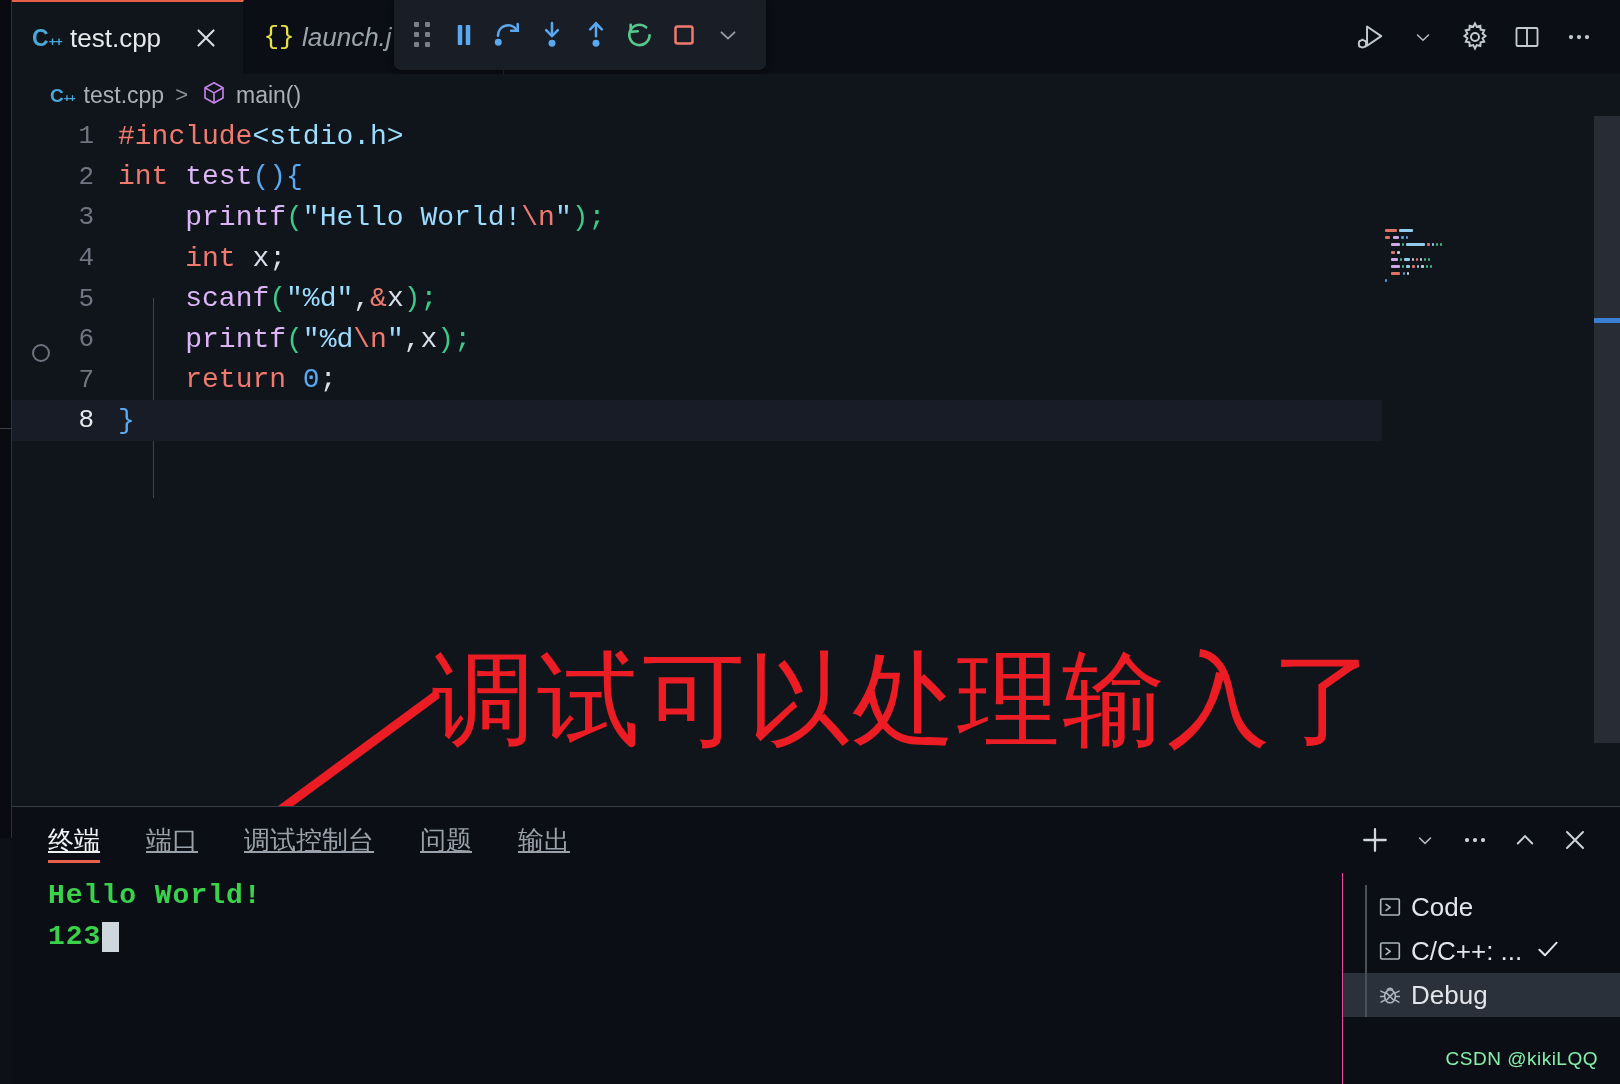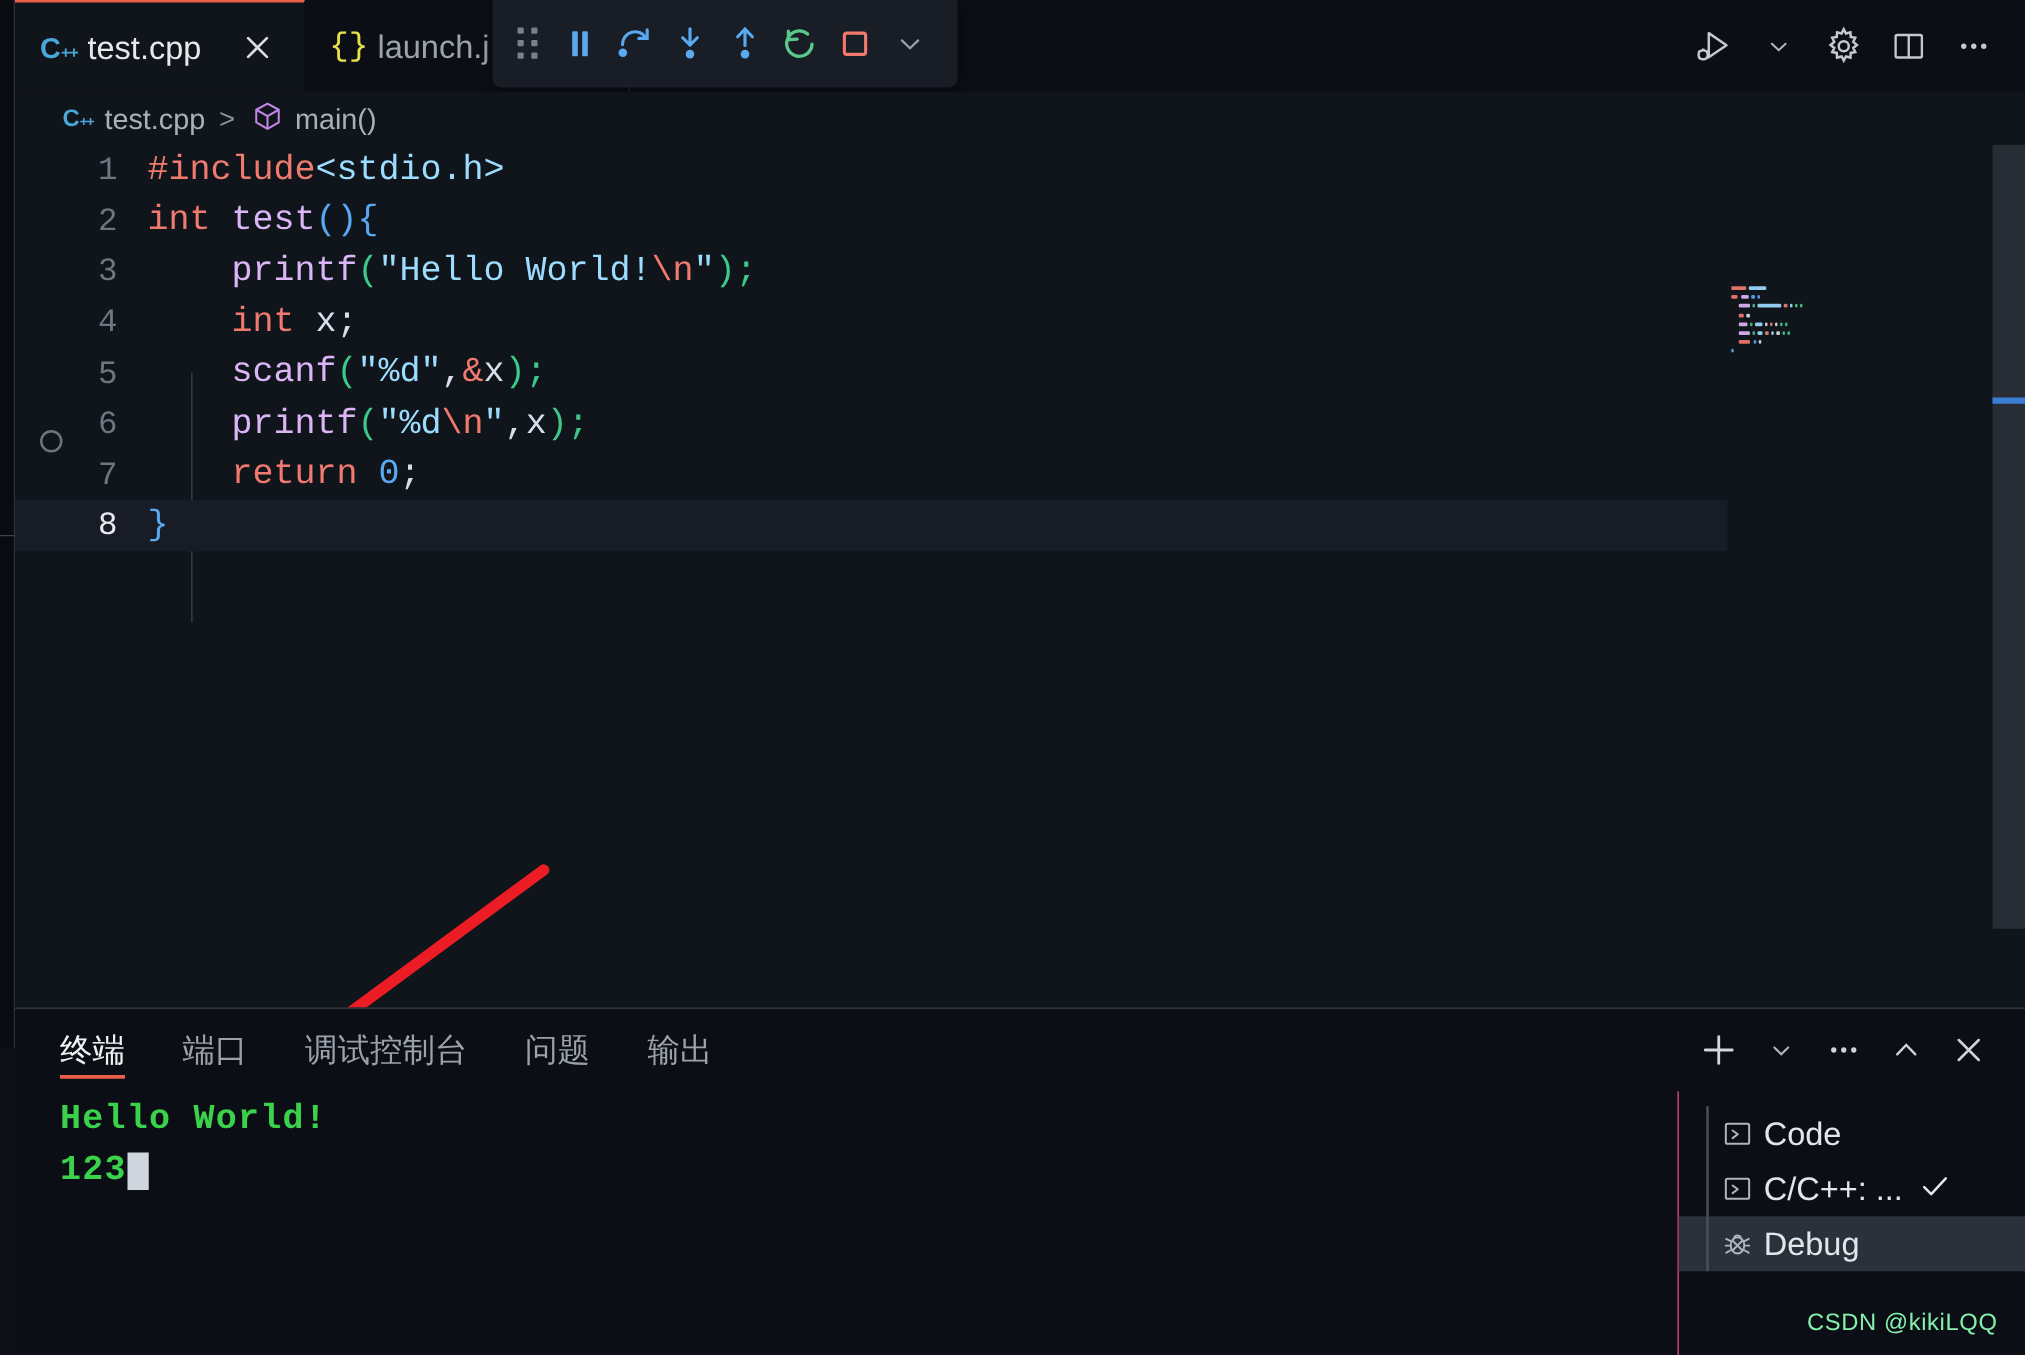--- a/index.html
+++ b/index.html
@@ -18,21 +18,21 @@
   
   .tabbar{position:absolute;left:12px;top:0;right:0;height:74px;background:#0b0e14;}
   .tab{position:absolute;top:0;height:74px;display:flex;align-items:center;box-sizing:border-box;}
   .tab-active{left:0;width:232px;background:#10141b;border-top:2px solid #e8604a;border-right:1px solid #0b0e14;}
   .tab-inactive{left:232px;width:260px;background:#0b0e14;border-right:1px solid #23272e;}
   .tab-ico{width:34px;display:flex;justify-content:center;align-items:center;margin-left:18px;flex:none;}
   .cpp-ico{font-size:23px;font-weight:bold;color:#4aa8d8;letter-spacing:-1px;line-height:1;display:flex;align-items:baseline;}
   .cpp-ico .pp{font-size:13px;margin-left:1px;}
   .json-ico{font-size:26px;color:#e8e04a;font-family:"Liberation Mono","DejaVu Sans Mono",monospace;line-height:1;}
   .tab-label{font-size:26px;color:#e6e8ea;margin-left:6px;white-space:nowrap;}
-  .tab-inactive .tab-label{color:#9ba3ad;}
+  .tab-inactive .tab-label{color:#9ba3ad;font-style:italic;}
   .tab-close{position:absolute;right:22px;top:50%;transform:translateY(-50%);width:30px;height:30px;}
   .tab-close svg{display:block;}
 
   
   .dbgbar{position:absolute;left:394px;top:0;width:372px;height:70px;background:#181d26;
           border-radius:0 0 7px 7px;display:flex;align-items:center;box-shadow:0 2px 9px rgba(0,0,0,.45);}
   .dbgbtn{width:44px;height:44px;display:flex;align-items:center;justify-content:center;flex:none;}
   .grip{width:22px;height:26px;display:grid;grid-template-columns:repeat(2,5px);grid-template-rows:repeat(3,5px);gap:5px 6px;margin-left:20px;margin-right:6px;}
   .grip i{width:5px;height:5px;background:#78808c;border-radius:1px;display:block;}
 
@@ -84,21 +84,21 @@
   .curmark{position:absolute;right:0;top:202px;width:26px;height:5px;background:#3b7fd4;}
 
   
   .anno{position:absolute;left:432px;top:648px;font-size:103px;color:#ec1c24;letter-spacing:2px;
         font-family:"DejaVu Sans",sans-serif;line-height:1;white-space:nowrap;}
   .arrow{position:absolute;left:90px;top:690px;width:350px;height:250px;pointer-events:none;}
 
   
   .panel{position:absolute;left:12px;top:806px;right:0;bottom:0;background:#0b0e14;border-top:1px solid #3a4049;box-sizing:border-box;}
   .ptabs{position:absolute;left:0;top:0;height:66px;display:flex;align-items:center;padding-left:36px;}
-  .ptab{position:relative;font-size:26px;color:#9aa1ab;margin-right:46px;height:66px;display:flex;align-items:center;}
+  .ptab{position:relative;font-size:26px;color:#9aa1ab;margin-right:46px;height:66px;display:flex;align-items:center;text-decoration:underline;}
   .ptab.on{color:#f0f2f4;}
   .ptab.on::after{content:"";position:absolute;left:0;right:0;bottom:10px;height:3px;background:#e8604a;}
   .pacts{position:absolute;right:22px;top:0;height:66px;display:flex;align-items:center;gap:4px;}
   .pact{width:46px;height:46px;display:flex;align-items:center;justify-content:center;}
 
   .term{position:absolute;left:36px;top:74px;right:284px;bottom:0;font-family:"Liberation Mono","DejaVu Sans Mono",monospace;font-size:28px;line-height:1.0;}
   .tline{color:#3ad14b;font-weight:bold;letter-spacing:1px;height:30px;margin-bottom:11px;display:flex;align-items:center;}
   .tcursor{display:inline-block;width:17px;height:30px;background:#cfd6dd;margin-left:1px;vertical-align:middle;}
 
   .tlist{position:absolute;right:0;top:66px;width:278px;bottom:0;background:#0b0e14;border-left:1px solid #ec4899;box-sizing:border-box;padding-top:12px;}
@@ -324,20 +324,21 @@
 
   <div class="ovr">
     <div class="slider"></div>
     <div class="curmark"></div>
   </div>
 
   <svg class="arrow" viewBox="0 0 350 250">
     <path d="M345 6 L38 232" stroke="#ec1c24" stroke-width="9" stroke-linecap="round" fill="none"></path>
     <path d="M20 246 L66 214 L52 250 Z" fill="#ec1c24"></path>
   </svg>
+  <div class="anno">调试可以处理输入了</div>
 
   <div class="panel">
 
     <div class="ptabs" id="panel-tabs">
         <div class="ptab on">终端</div>
         <div class="ptab">端口</div>
         <div class="ptab">调试控制台</div>
         <div class="ptab">问题</div>
         <div class="ptab">输出</div>
       </div>

